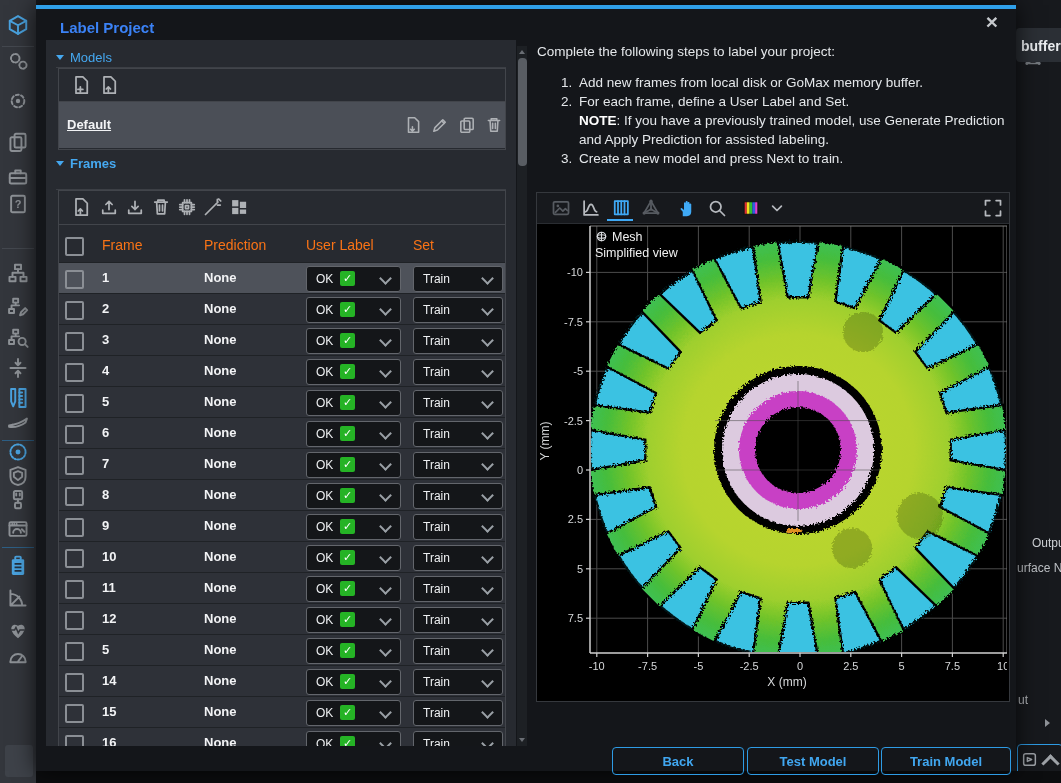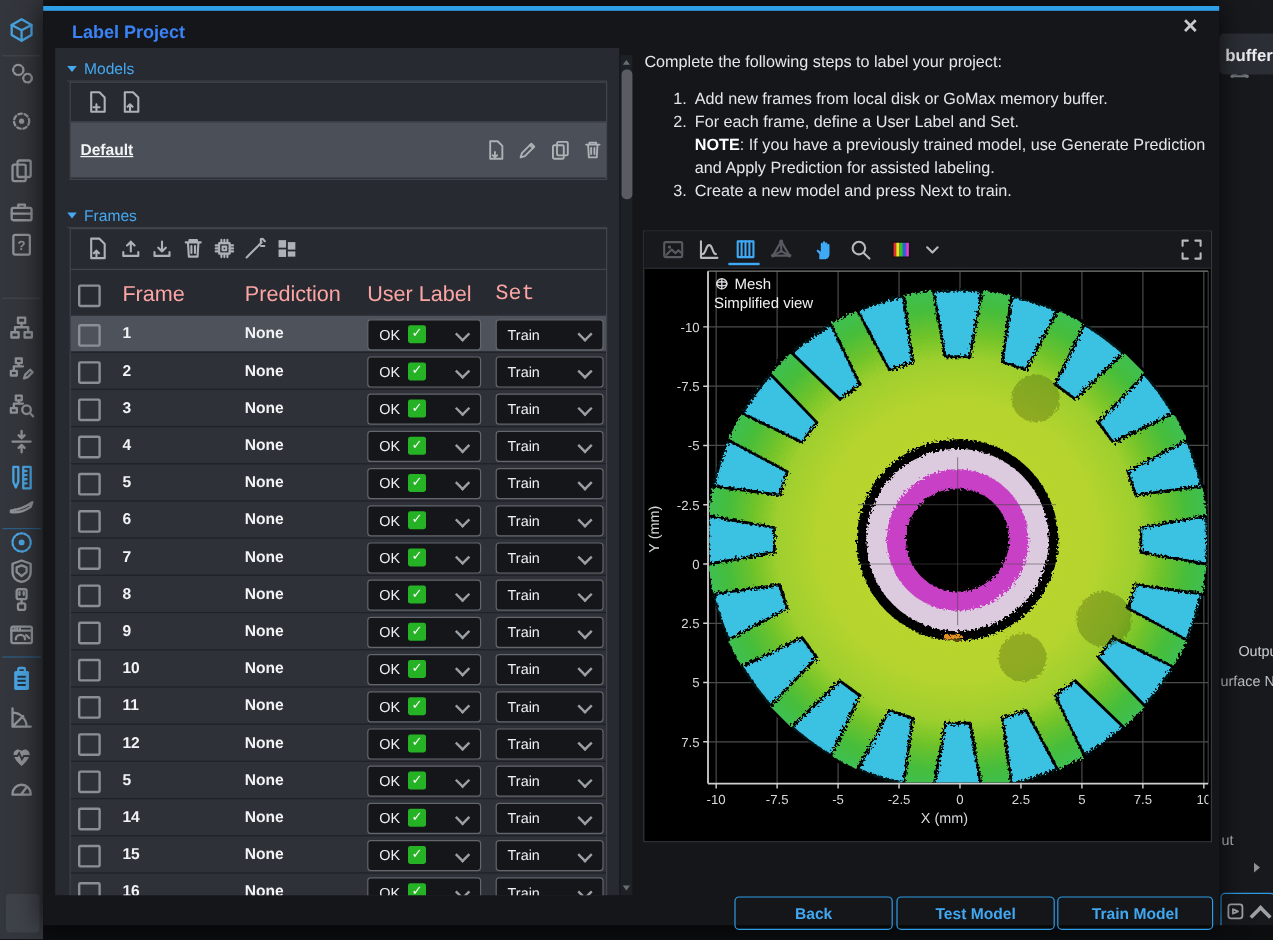--- a/index.html
+++ b/index.html
@@ -27,21 +27,21 @@
   .tri{width:0;height:0;border-left:4px solid transparent;border-right:4px solid transparent;border-top:5px solid #45a8f0;}
   .box{position:absolute;border:1px solid #42454b;}
   .tbic{position:absolute;width:20px;height:20px;color:#aeb1b5;}
   .tbic.active{color:#3fa9f5;}
   .tbic.disabled{color:#575b61;}
   .sepline{position:absolute;left:0;width:100%;height:1px;background:#42454b;}
   .defrow{position:absolute;left:0;top:33px;width:100%;height:46px;background:#4b4f57;}
   .defname{position:absolute;left:8px;top:0;line-height:46px;font-size:13px;font-weight:700;color:#f2f3f5;text-decoration:underline;}
   
   .thead{position:absolute;left:0;top:37px;width:100%;height:34px;}
-  .th{position:absolute;top:0;line-height:34px;font-size:18px;color:#fca5a5;}
+  .th{position:absolute;top:0;line-height:34px;font-size:14px;color:#f97316;}
   .cb{position:absolute;width:15px;height:15px;border:2px solid #8b8f95;border-radius:2px;background:transparent;}
   .rows{position:absolute;left:0;top:71px;width:100%;}
   .frow{position:relative;width:100%;height:30px;border-top:1px solid #1f2226;background:#2e3138;}
   .frow.sel{background:#4e525a;}
   .frow .cb{left:6px;top:7px;}
   .fnum{position:absolute;left:43px;top:0;line-height:30px;font-size:13px;font-weight:700;color:#f2f3f5;}
   .fpred{position:absolute;left:145px;top:0;line-height:30px;font-size:13px;font-weight:700;color:#f2f3f5;}
   .dd{position:absolute;top:3px;height:24px;background:#141619;border:1px solid #63666c;border-radius:3px;}
   .dd1{left:247px;width:93px;}
   .dd2{left:354px;width:88px;}
@@ -293,21 +293,21 @@
               </div>
               <div class="tbic ic" style="left: 426px; top: 14px; width: 18px; height: 18px;">
                 <svg viewBox="0 0 16 16">
                   <path class="s" d="M3 4h10M5.5 4V2.5h5V4M4.5 4l.6 9.5h5.8L11.5 4M6.8 6.5v4.5M9.2 6.5v4.5"></path>
                 </svg>
               </div>
             </div>
         </div>
       </div>
 
-      <div class="sec-head" style="left:10px;top:132px;">
+      <div class="sec-head" style="left:10px;top:116px;font-weight:bold;">
         <span class="tri"></span>
         <span>Frames</span>
       </div>
       <div style="position:absolute;left:10px;top:149px;width:450px;height:1px;background:#3c3f45;"></div>
 
       <div class="box" style="left:12px;top:150px;width:446px;height:556px;border-bottom:none;overflow:hidden;">
         <div id="frames-toolbar" style="position:absolute;left:0;top:0;width:100%;height:33px;">
             <div class="tbic ic" style="left: 12px; top: 6px;">
               <svg viewBox="0 0 16 16">
                 <path class="s" d="M4 1.5h5.5L13 5v9.5H4z"></path>
@@ -350,21 +350,21 @@
                 <rect class="f" x="8.7" y="10" width="5" height="3.5"></rect>
               </svg>
             </div>
           </div>
         <div class="sepline" style="top:33px;"></div>
         <div class="thead">
           <span class="cb th-cb"></span>
           <span class="th" style="left:43px;">Frame</span>
           <span class="th" style="left:145px;">Prediction</span>
           <span class="th" style="left:247px;">User Label</span>
-          <span class="th" style="left:354px;font-family:Liberation Mono, monospace;">Set</span>
+          <span class="th" style="left:354px;">Set</span>
         </div>
         <div class="rows" id="rows">
             <div class="frow sel">
     <span class="cb"></span>
     <span class="fnum">1</span>
     <span class="fpred">None</span>
     <span class="dd dd1">
       <span class="ddtext">OK</span>
       <span class="okbox">✓</span>
       <span class="chev"></span>

